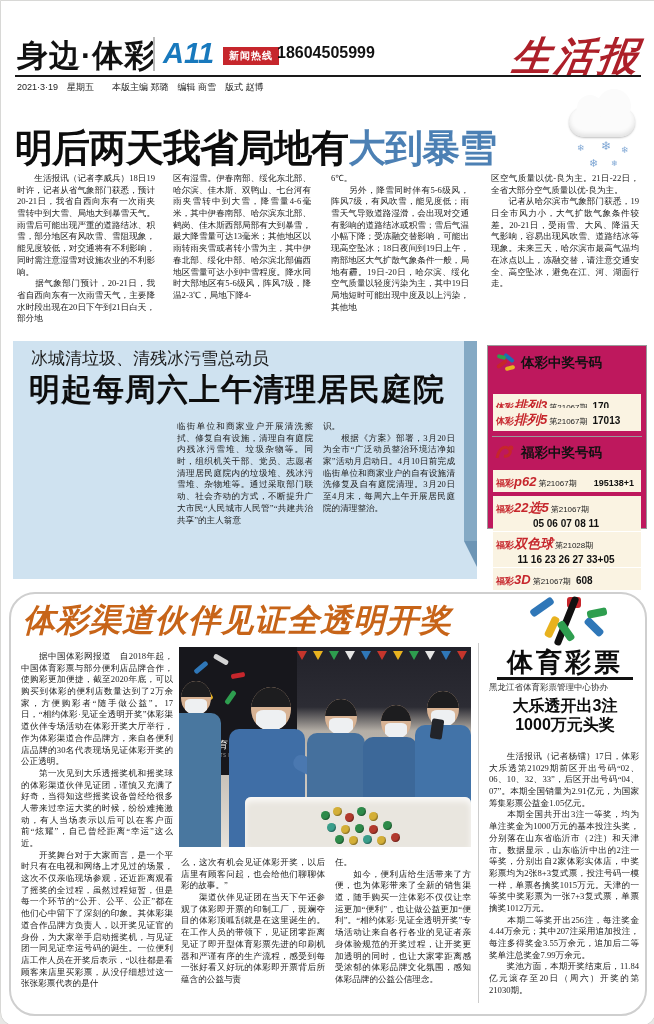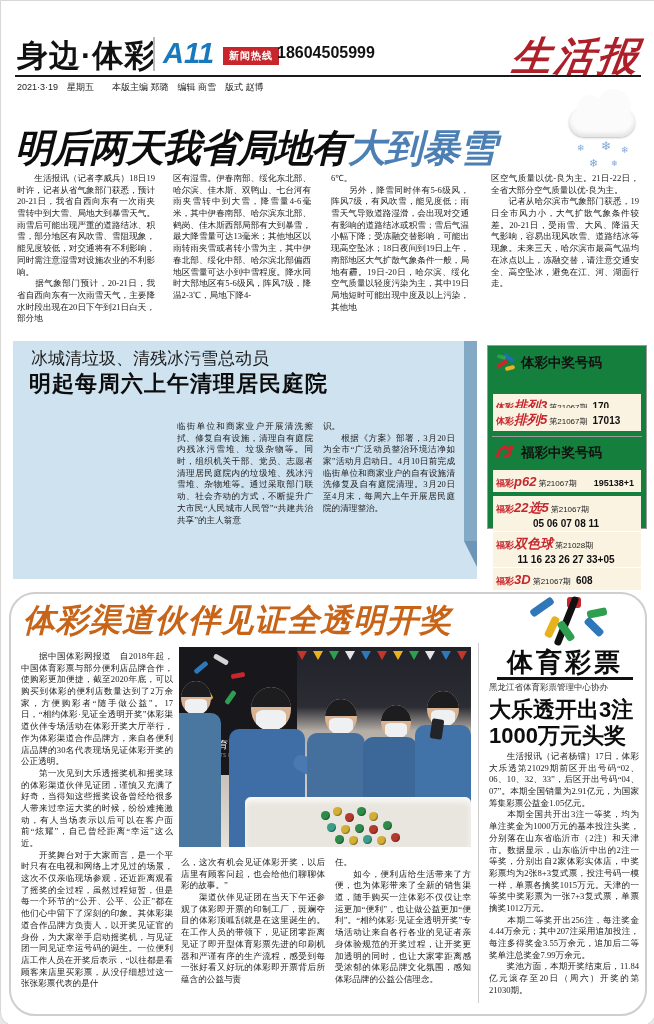--- a/index.html
+++ b/index.html
@@ -17,44 +17,44 @@
        font-size:10px;font-weight:bold;padding:2px 6px;letter-spacing:1px;}
   .hotline-num{left:276px;top:43px;font-family:"Liberation Sans",sans-serif;font-weight:900;font-size:16px;color:#111;}
   .masthead-logo{right:14px;top:28px;font-style:italic;font-weight:900;font-size:40px;color:#ad1f29;
        letter-spacing:3px;transform:skewX(-8deg);}
   .head-rule{left:14px;top:74px;width:626px;height:2px;background:#1a1a1a;}
   .dateline{left:16px;top:80px;font-size:9px;color:#222;font-family:"Liberation Sans",sans-serif;}
 
   
   .w-kicker{left:17px;top:101px;font-family:"Liberation Sans",sans-serif;font-weight:bold;font-size:19px;color:#111;}
   .w-headline{left:14px;top:122px;font-family:"Liberation Sans",sans-serif;font-weight:900;
-       font-size:38px;letter-spacing:-1px;font-style:italic;white-space:nowrap;}
+       font-size:38px;letter-spacing:-1px;white-space:nowrap;}
   .w-headline .hl{color:#4c80b4;}
   .w-headline .bk{color:#0d0d0d;}
 
   .cloud-box{left:562px;top:104px;width:84px;height:68px;}
   .cloud{position:absolute;left:6px;top:2px;width:66px;height:30px;background:#fbfbfb;border-radius:16px;
        box-shadow:0 1px 2px rgba(0,0,0,.25), inset 0 -3px 4px #e3e3e3;}
   .cloud::before{content:"";position:absolute;left:8px;top:-12px;width:26px;height:26px;background:#fbfbfb;border-radius:50%;}
   .cloud::after{content:"";position:absolute;left:28px;top:-18px;width:34px;height:34px;background:#fbfbfb;border-radius:50%;}
   .flake{position:absolute;color:#7ea6d4;font-size:12px;}
 
   .news-col{position:absolute;font-size:8.6px;line-height:1.36;color:#1b1b1b;text-align:justify;
        white-space:pre-line;overflow:hidden;}
 
   
   .blue-box{left:12px;top:340px;width:464px;height:238px;background:#cfe2f0;}
   .blue-ribbon{position:absolute;right:0;top:0;width:13px;height:200px;background:#84a9c4;}
   .blue-ribbon-tip{position:absolute;right:0;top:200px;width:0;height:0;
        border-right:13px solid #6d95b5;border-bottom:26px solid transparent;}
   .c-kicker{left:18px;top:6px;font-family:"Liberation Sans",sans-serif;font-size:17px;color:#1c1c1c;}
-  .c-headline{left:16px;top:28px;font-family:"Liberation Sans",sans-serif;font-weight:900;font-size:22px;color:#0d0d0d;letter-spacing:1px;}
-
-  
-  .lot-box{left:486px;top:344px;width:160px;height:184px;background:#15803d;border:1px solid #9a9a9a;box-sizing:border-box;}
+  .c-headline{left:16px;top:28px;font-family:"Liberation Sans",sans-serif;font-weight:900;font-size:31px;color:#0d0d0d;letter-spacing:1px;}
+
+  
+  .lot-box{left:486px;top:344px;width:160px;height:184px;background:#be185d;border:1px solid #9a9a9a;box-sizing:border-box;}
   .lot-head{position:absolute;left:6px;width:146px;display:flex;align-items:center;gap:5px;
        font-family:"Liberation Sans",sans-serif;font-weight:900;font-size:13.5px;color:#111;}
   .lot-row{position:absolute;left:5px;width:148px;background:#faf3e2;padding:2px 3px;box-sizing:border-box;
        font-family:"Liberation Sans",sans-serif;white-space:nowrap;}
   .lot-prefix{color:#c6262c;font-size:9px;font-weight:bold;}
   .lot-game{color:#c6262c;font-size:13px;font-weight:900;font-style:italic;margin-right:2px;}
   .lot-issue{color:#222;font-size:8px;}
   .lot-nums{color:#111;font-size:10px;font-weight:900;margin-left:5px;}
   .lot-nums.block{display:block;text-align:center;margin:1px 2px 0 0;}
   .lot-div{position:absolute;left:4px;width:150px;height:1px;background:#9a9a9a;}
@@ -85,22 +85,22 @@
        box-shadow:inset 0 4px 6px rgba(255,255,255,.8);}
   .ball{position:absolute;width:9px;height:9px;border-radius:50%;box-shadow:inset -1px -1px 1px rgba(0,0,0,.35);}
 
   
   .big-logo{left:520px;top:596px;width:104px;height:48px;}
   .big-logo span{position:absolute;border-radius:3px;}
   .brand{left:488px;top:644px;width:152px;text-align:center;font-family:"Liberation Sans",sans-serif;
        font-weight:900;font-size:26px;letter-spacing:3px;color:#0d0d0d;}
   .brand-rule{left:496px;top:676px;width:136px;height:2.5px;background:#111;}
   .organizer{left:488px;top:681px;width:152px;font-size:8.5px;color:#333;font-family:"Liberation Sans",sans-serif;}
-  .dlt-headline{left:488px;top:696px;width:152px;text-align:left;font-family:"Liberation Sans",sans-serif;
-       font-weight:900;font-size:22px;color:#0d0d0d;line-height:1.18;white-space:pre-line;}
+  .dlt-headline{left:488px;top:696px;width:152px;text-align:center;font-family:"Liberation Sans",sans-serif;
+       font-weight:900;font-size:16px;color:#0d0d0d;line-height:1.18;white-space:pre-line;}
 </style>
 </head>
 <body>
 
 <div class="page">
 
   <div class="abs masthead-left">身边·体彩</div>
   <div class="abs head-divider"></div>
   <div class="abs page-no">A11</div>
   <div class="abs hotline-badge">新闻热线</div>

